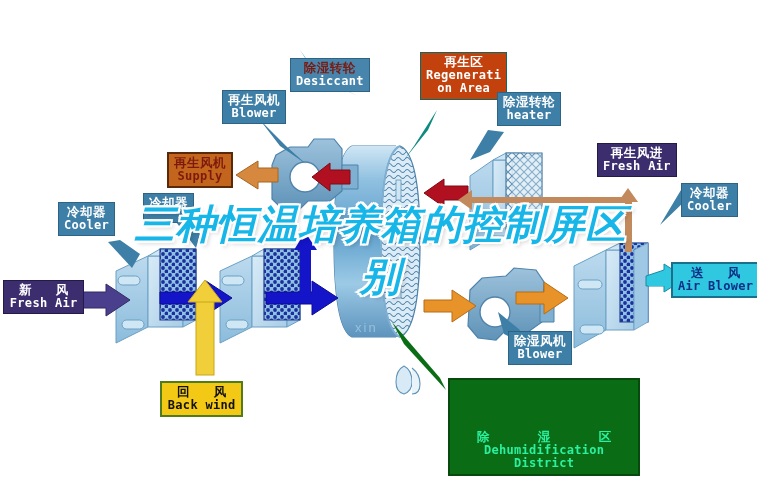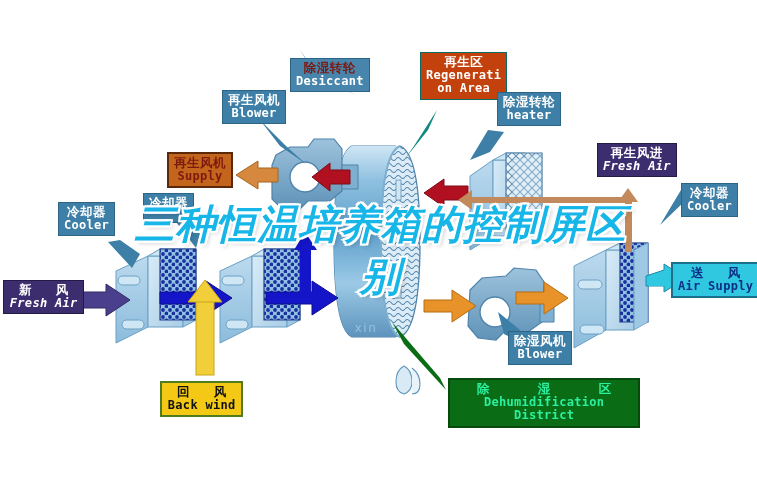--- a/index.html
+++ b/index.html
@@ -27,28 +27,28 @@
   .lbl.teal       {background:#c2410c;border:1px solid #0b6b63;}
   .lbl.teal .cn   {color:#ffffff;}
   .lbl.teal .en   {color:#ffffff;}
 
   .lbl.orange     {background:#c4651d;border:2px solid #5a2a08;}
   .lbl.orange .cn {color:#7d1a0e;}
   .lbl.orange .en {color:#7d1a0e;}
 
   .lbl.purple     {background:#3b2d6e;border:1px solid #241a47;}
   .lbl.purple .cn {color:#ffffff;}
-  .lbl.purple .en {color:#ffffff;font-style:italic;}
+  .lbl.purple .en {color:#ffffff;}
 
   .lbl.cyan       {background:#2fc8e0;border:2px solid #1b6f8a;}
   .lbl.cyan .cn   {color:#0d2f86;}
   .lbl.cyan .en   {color:#0d2f86;}
 
   .lbl.green      {background:#0a6d15;border:2px solid #064a0d;}
-  .lbl.green .cn  {color:#2bf0a0;}
+  .lbl.green .cn  {color:#2bf0a0;margin-top:48px;}
   .lbl.green .en  {color:#2bf0a0;}
 
   .lbl.yellow     {background:#f3c915;border:2px solid #4f7d1e;}
   .lbl.yellow .cn {color:#111111;}
   .lbl.yellow .en {color:#111111;}
 
   .lbl .cn.wide{letter-spacing:10px;text-indent:10px;}
   .lbl .cn.wide2{letter-spacing:22px;text-indent:22px;}
 
   
@@ -314,21 +314,21 @@
   </div>
 
   <div class="lbl green" style="left:448px;top:378px;">
     <span class="cn wide2">除  湿  区</span>
     <span class="en">Dehumidification</span>
     <span class="en">District</span>
   </div>
 
   <div class="lbl cyan" style="left:671px;top:262px;">
     <span class="cn wide">送  风</span>
-    <span class="en">Air Supply</span>
+    <span class="en">Air Blower</span>
   </div>
 
   <div id="title">
     <span>三种恒温培养箱的控制屏区</span>
     <span class="l2">别</span>
   </div>
 
   <div id="wmark">xin</div>
 
 </div>

